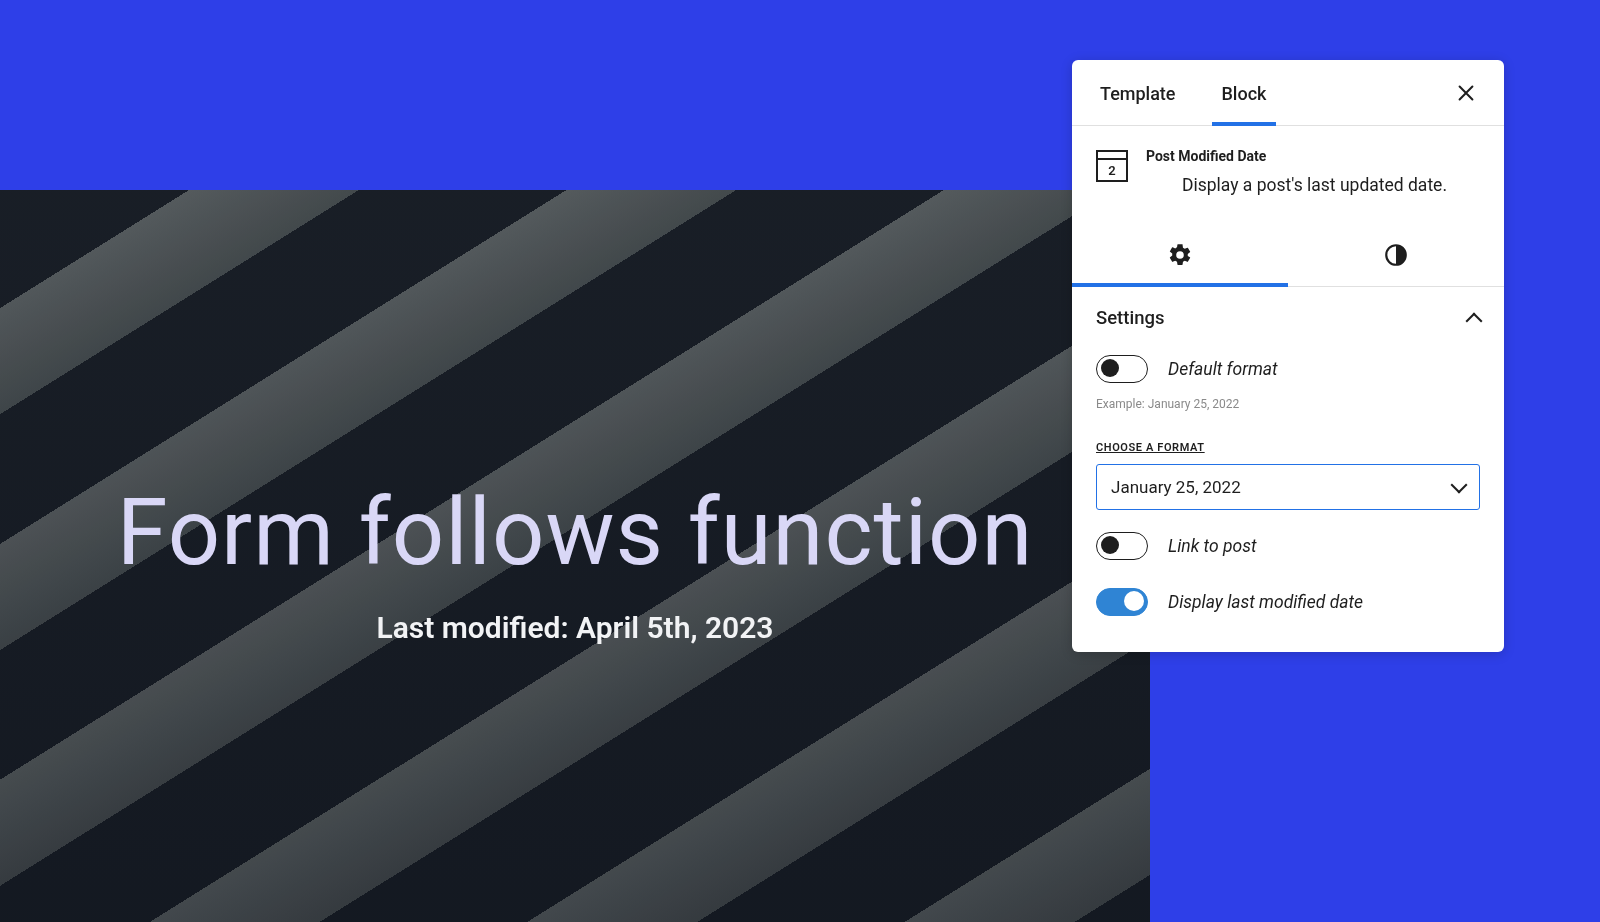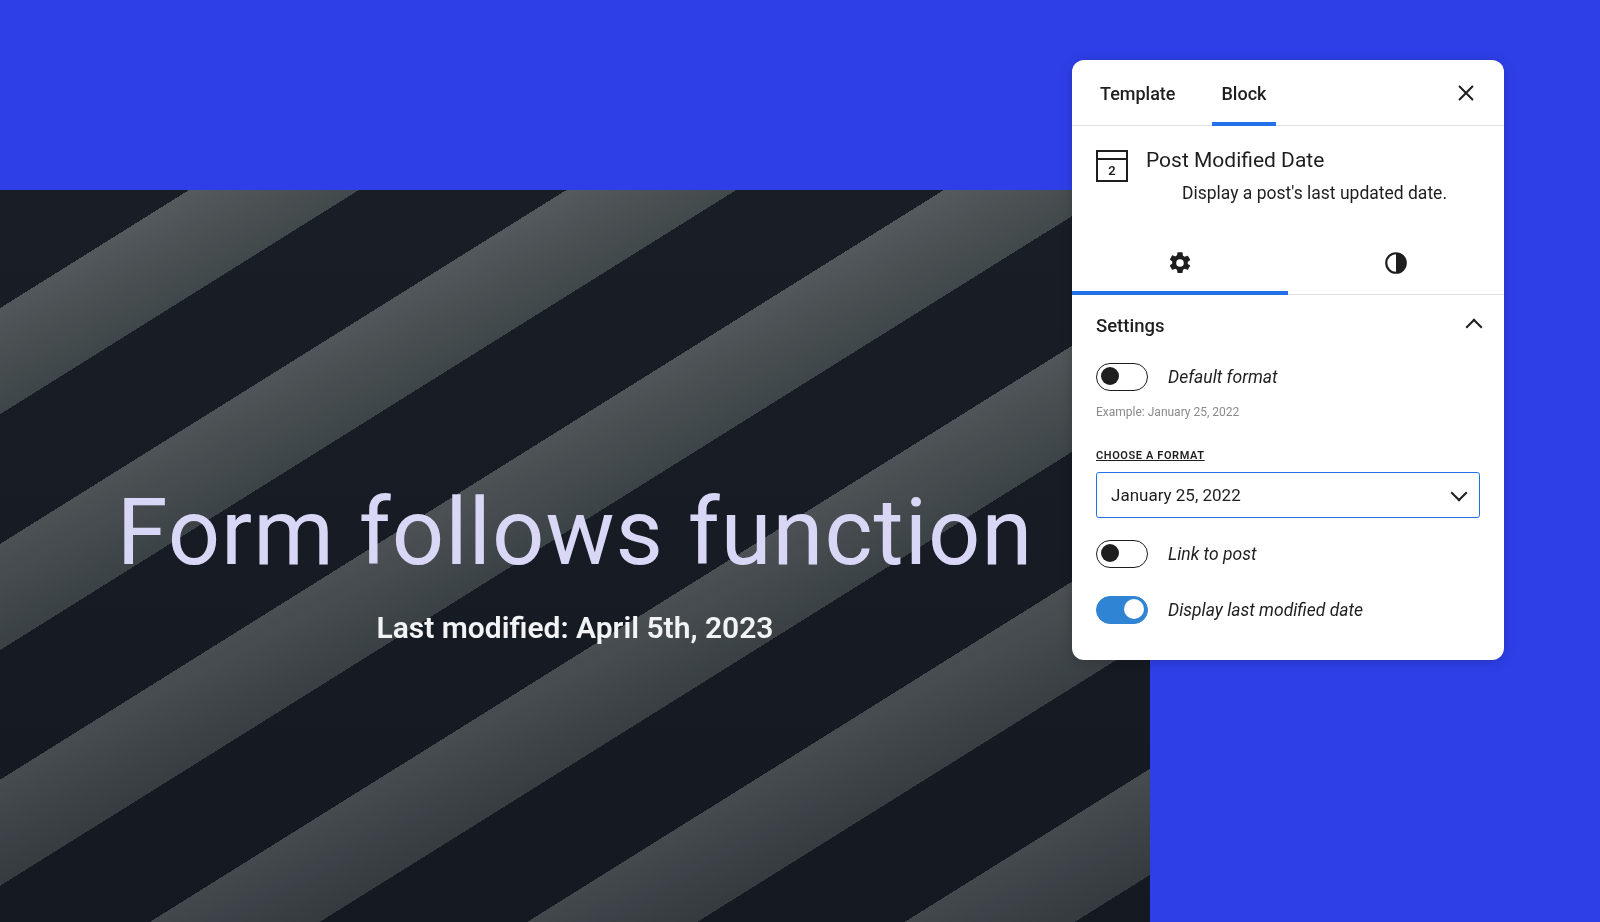--- a/index.html
+++ b/index.html
@@ -61,21 +61,21 @@
     color: #f2f3f5;
   }
 
   
   .panel {
     position: absolute;
     top: 60px;
     right: 96px;
     width: 432px;
     background: #fff;
-    border-radius: 12px;
+    border-radius: 6px;
     box-shadow: 0 2px 12px rgba(0,0,0,.18);
     overflow: hidden;
     color: #1e1e1e;
   }
 
   .panel-tabs {
     display: flex;
     align-items: center;
     border-bottom: 1px solid #e0e0e0;
     padding: 0 18px;
@@ -119,21 +119,21 @@
     left: 0; right: 0; top: 6px;
     border-top: 2px solid #1e1e1e;
   }
   .calendar-icon span {
     position: absolute;
     bottom: 2px; left: 0; right: 0;
     text-align: center;
     font-size: 13px;
     font-weight: 600;
   }
-  .block-title { font-size: 21px; font-weight: 400; }
+  .block-title { font-size: 14px; font-weight: 700; }
   .block-desc  { font-size: 17.5px; color: #1e1e1e; margin-top: 10px; line-height: 1.35; margin-left: 36px; }
 
   .subtab-row {
     display: flex;
     border-bottom: 1px solid #e0e0e0;
   }
   .subtab {
     flex: 1;
     display: flex;
     align-items: center;
@@ -146,21 +146,21 @@
     content: "";
     position: absolute;
     left: 0; right: 0; bottom: -1px;
     height: 4px;
     background: #2271e6;
   }
   .subtab svg { width: 26px; height: 26px; }
 
   .settings-header {
     display: flex;
-    align-items: flex-start;
+    align-items: center;
     justify-content: space-between;
     padding: 20px 24px 12px;
     cursor: pointer;
   }
   .settings-header span {
     font-size: 18.5px;
     font-weight: 500;
   }
 
   .setting-row {

